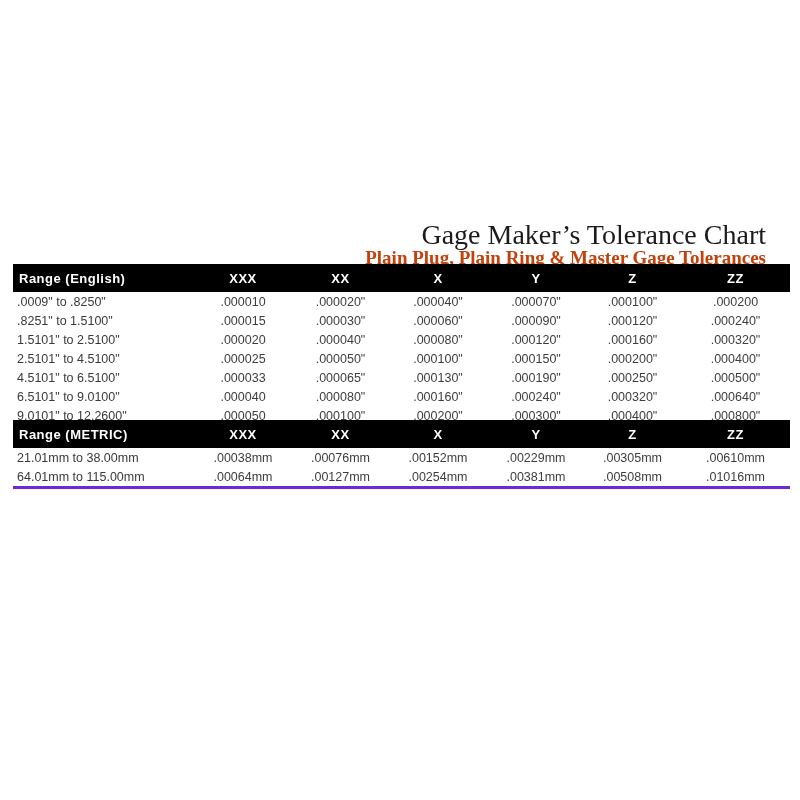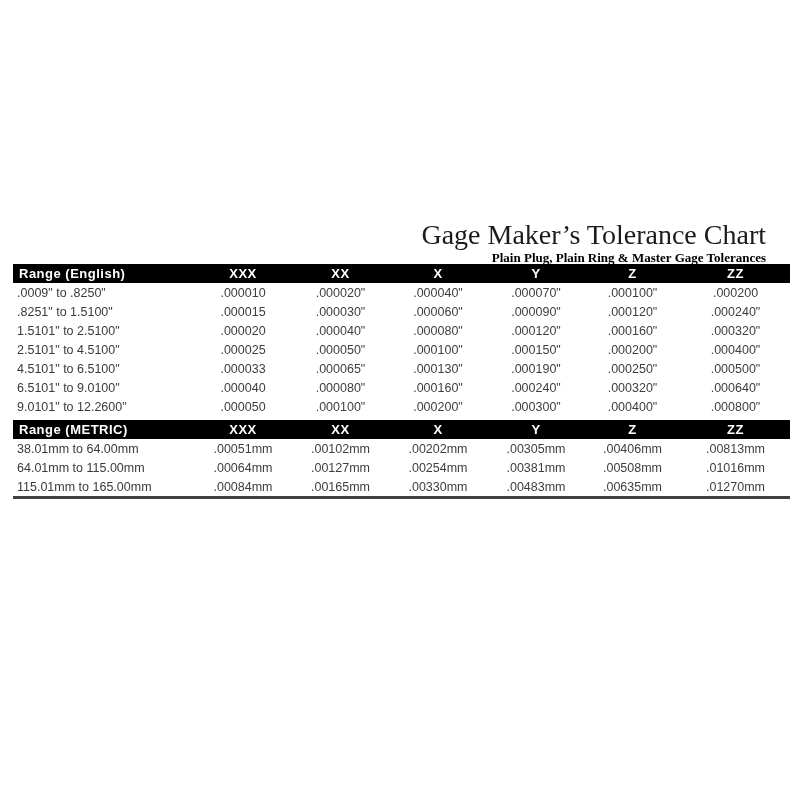--- a/index.html
+++ b/index.html
@@ -25,42 +25,42 @@
   .doc-title {
     font-family: "Liberation Serif", serif;
     font-size: 28px;
     font-weight: 400;
     line-height: 30px;
     white-space: nowrap;
     color: #1b1b1b;
   }
   .doc-subtitle {
     font-family: "Liberation Serif", serif;
-    font-size: 13px;
+    font-size: 19px;
     font-weight: 700;
     line-height: 14px;
     margin-top: 1px;
     white-space: nowrap;
-    color: #000000;
+    color: #c2410c;
   }
   table.tol-table {
     position: absolute;
     left: 13px;
     width: 777px;
     border-collapse: collapse;
     table-layout: fixed;
   }
   #english-table { top: 264px; }
-  #metric-table  { top: 420px; border-bottom: 3px solid #404040; }
+  #metric-table  { top: 420px; border-bottom: 3px solid #6d28d9; }
   table.tol-table th {
     background: #000000;
     color: #ffffff;
     font-size: 13px;
     font-weight: 700;
-    height: 19px;
+    height: 28px;
     padding: 0;
     text-align: center;
     letter-spacing: 0.5px;
   }
   table.tol-table th.range-col {
     text-align: left;
     padding-left: 6px;
   }
   table.tol-table td {
     font-size: 12.5px;
@@ -190,42 +190,33 @@
           <th>XXX</th>
           <th>XX</th>
           <th>X</th>
           <th>Y</th>
           <th>Z</th>
           <th>ZZ</th>
         </tr>
       </thead>
       <tbody>
         <tr>
-          <td class="range-col">38.01mm to 64.00mm</td>
-          <td>.00051mm</td>
-          <td>.00102mm</td>
-          <td>.00202mm</td>
+          <td class="range-col">21.01mm to 38.00mm</td>
+          <td>.00038mm</td>
+          <td>.00076mm</td>
+          <td>.00152mm</td>
+          <td>.00229mm</td>
           <td>.00305mm</td>
-          <td>.00406mm</td>
-          <td>.00813mm</td>
+          <td>.00610mm</td>
         </tr>
         <tr>
           <td class="range-col">64.01mm to 115.00mm</td>
           <td>.00064mm</td>
           <td>.00127mm</td>
           <td>.00254mm</td>
           <td>.00381mm</td>
           <td>.00508mm</td>
           <td>.01016mm</td>
         </tr>
-        <tr>
-          <td class="range-col">115.01mm to 165.00mm</td>
-          <td>.00084mm</td>
-          <td>.00165mm</td>
-          <td>.00330mm</td>
-          <td>.00483mm</td>
-          <td>.00635mm</td>
-          <td>.01270mm</td>
-        </tr>
       </tbody>
     </table>
 
 </div>
 
 </body></html>

